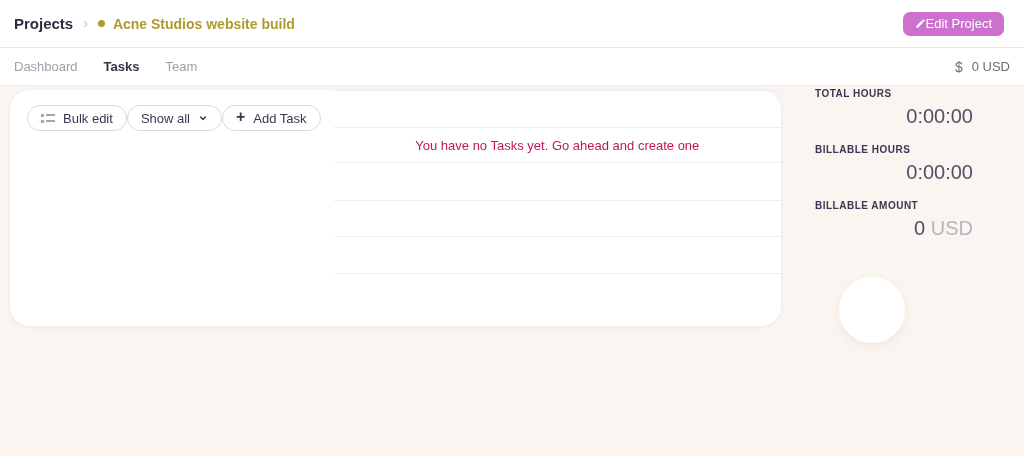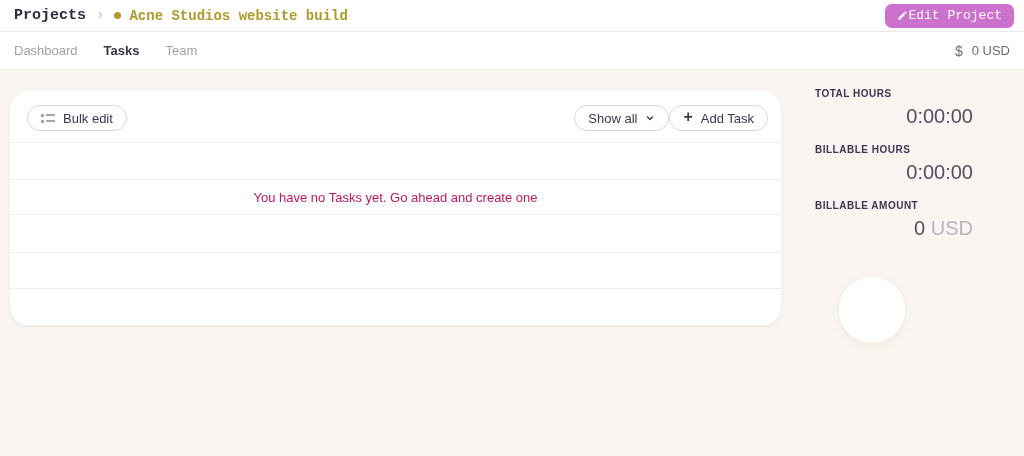--- a/index.html
+++ b/index.html
@@ -7,28 +7,27 @@
   body {
     position: relative;
     background: #faf5f0;
     font-family: "Liberation Sans", sans-serif;
     color: #353147;
     overflow: hidden;
   }
 
   
   .app-header {
-    height: 32px;
+    height: 48px;
     background: #ffffff;
     border-bottom: 1px solid #eae8ec;
     display: flex;
     align-items: center;
     justify-content: space-between;
-    padding: 0 10px 0 14px;
-    font-family: Liberation Mono, monospace;
+    padding: 0 20px 0 14px;
   }
   .breadcrumb { display: flex; align-items: center; gap: 8px; }
   .crumb-root { font-size: 15px; font-weight: bold; color: #2f2b40; }
   .crumb-sep { font-size: 14px; color: #bcb9c3; padding: 0 2px 2px 2px; }
   .proj-dot { width: 7px; height: 7px; border-radius: 50%; background: #b09a2d; display: inline-block; }
   .crumb-project { font-size: 14px; font-weight: bold; color: #b09a2d; }
   .edit-project-btn {
     display: flex; align-items: center; 
     height: 24px; padding: 0 12px;
     background: #cd71cf;
@@ -56,21 +55,21 @@
 
   
   .tasks-card {
     position: absolute;
     left: 10px; top: 90px;
     width: 771px; height: 236px;
     background: #ffffff;
     border-radius: 20px;
     box-shadow: 0 1px 4px rgba(90, 70, 60, 0.08);
     display: flex;
-    flex-direction: column;
+    flex-direction: row;
   }
   .card-toolbar {
     height: 87px;
     display: flex;
     justify-content: space-between;
     align-items: flex-start;
     padding: 15px 13px 0 17px;
   }
   .toolbar-right { display: flex; gap: 0; }
   .ghost-btn {

